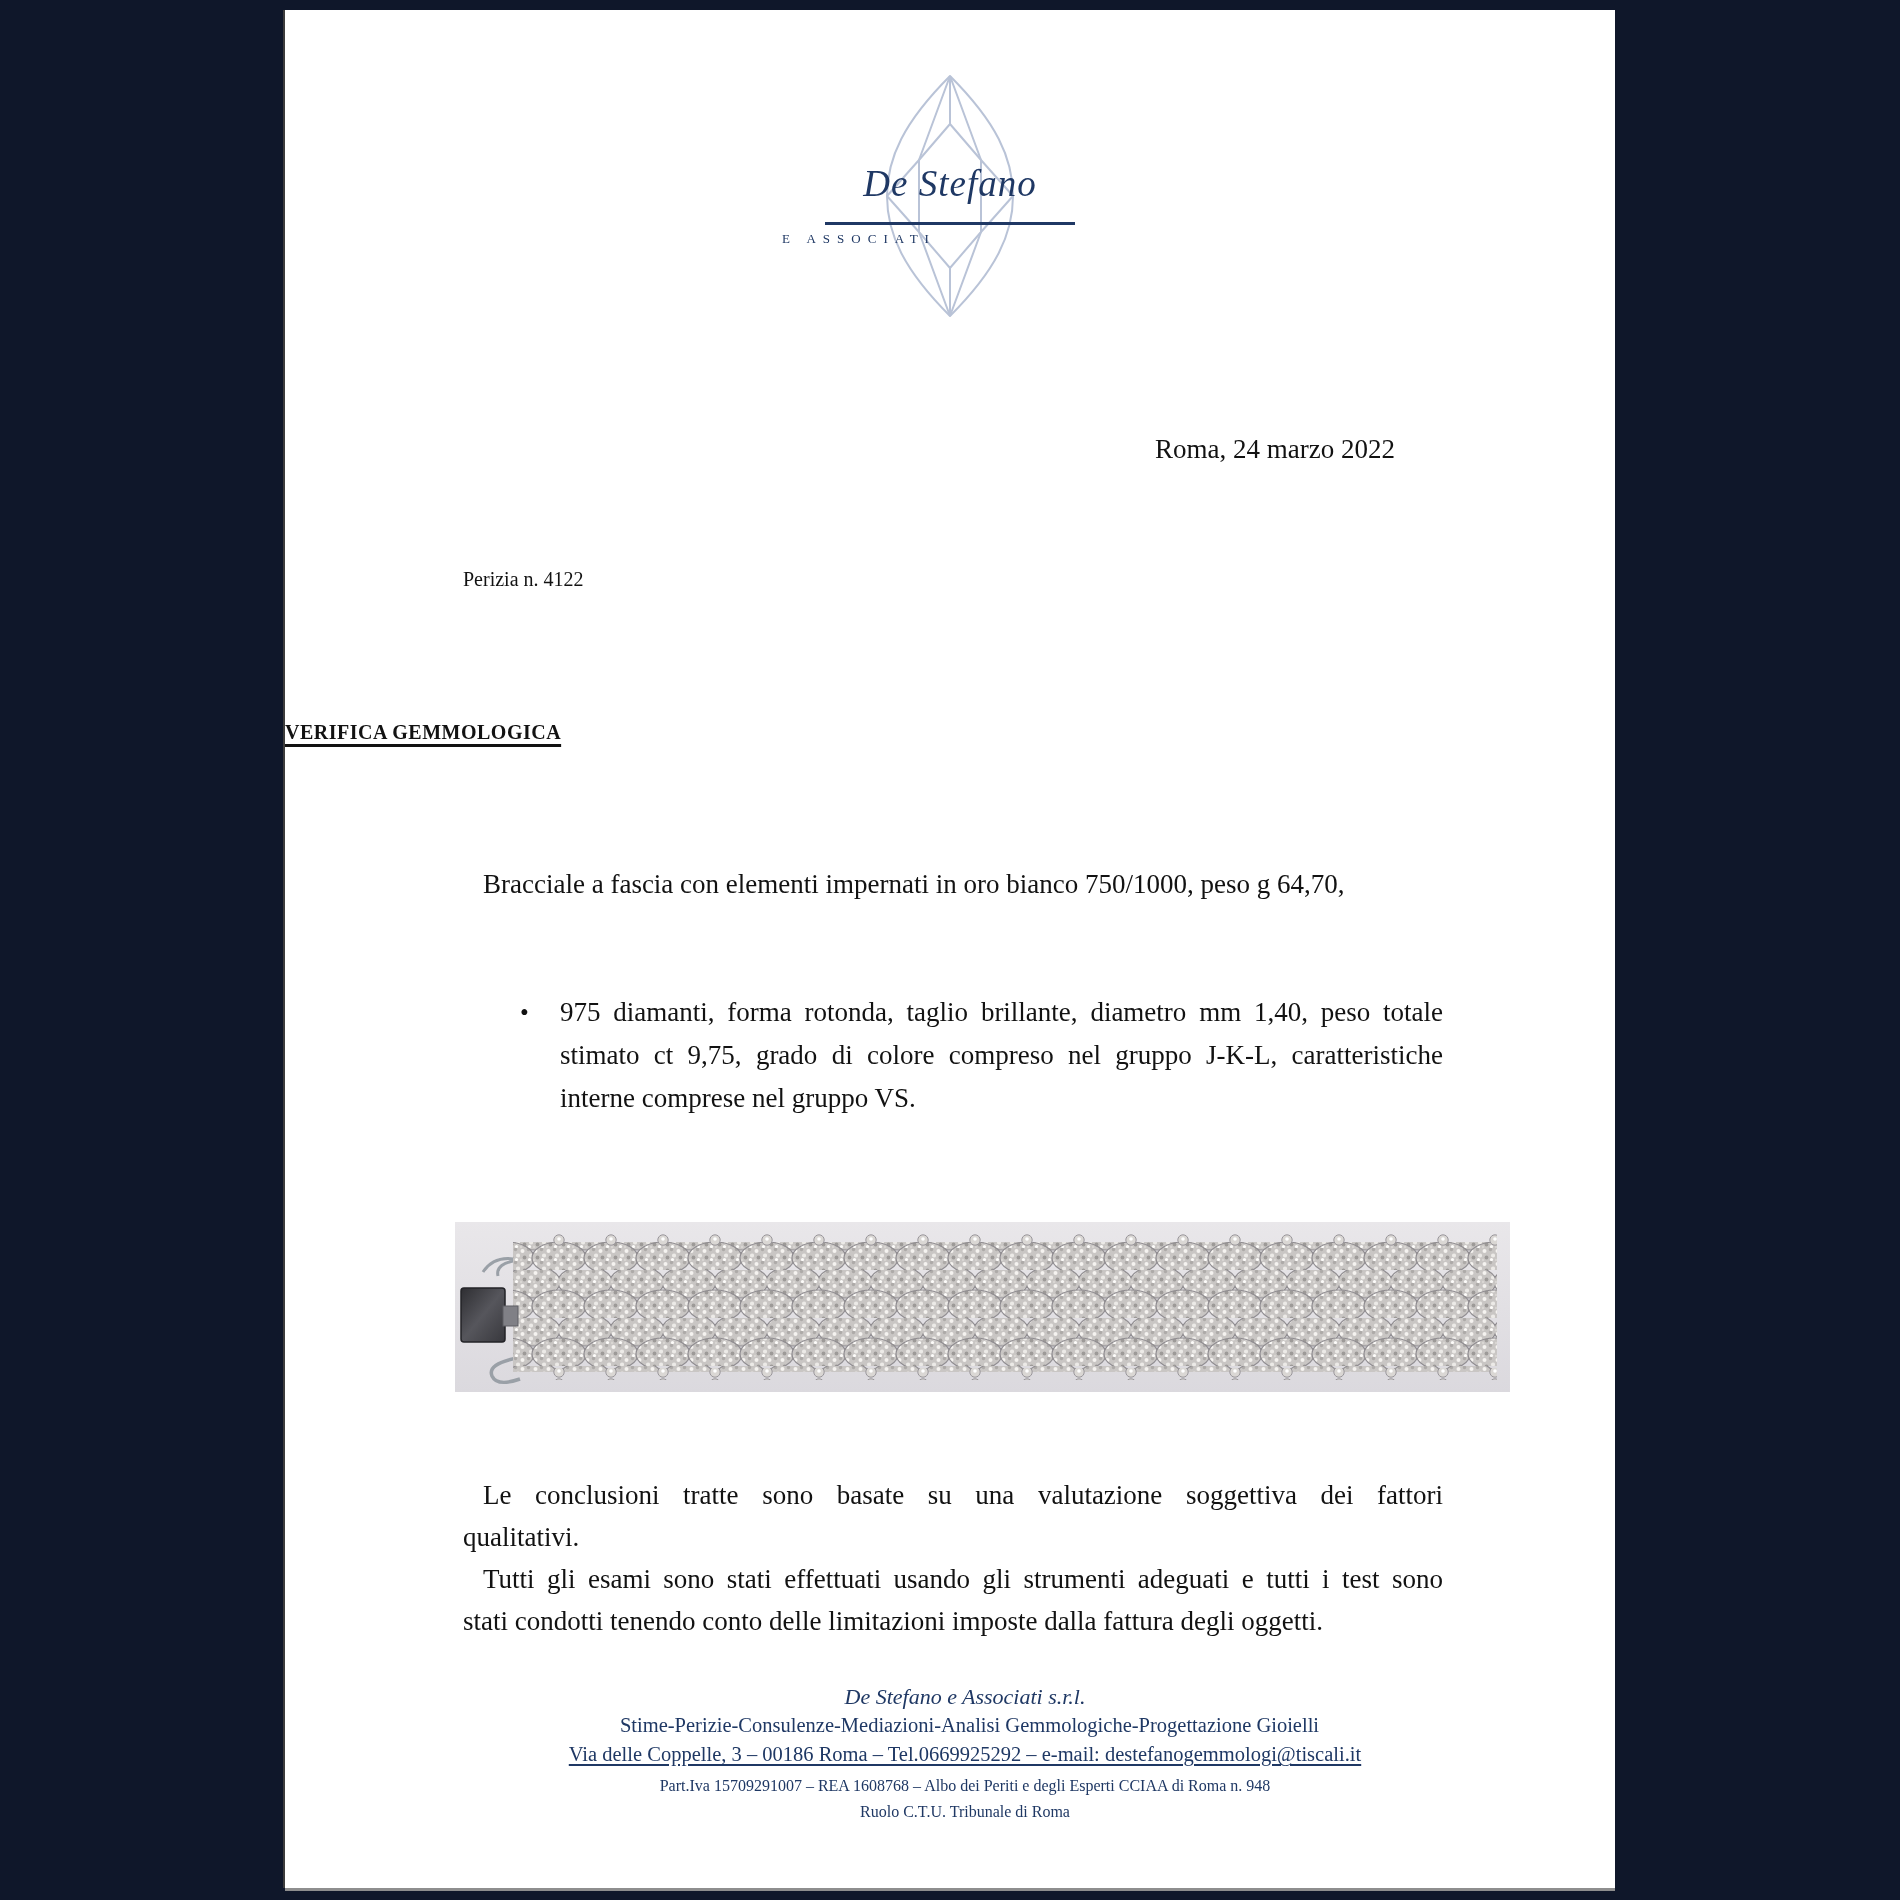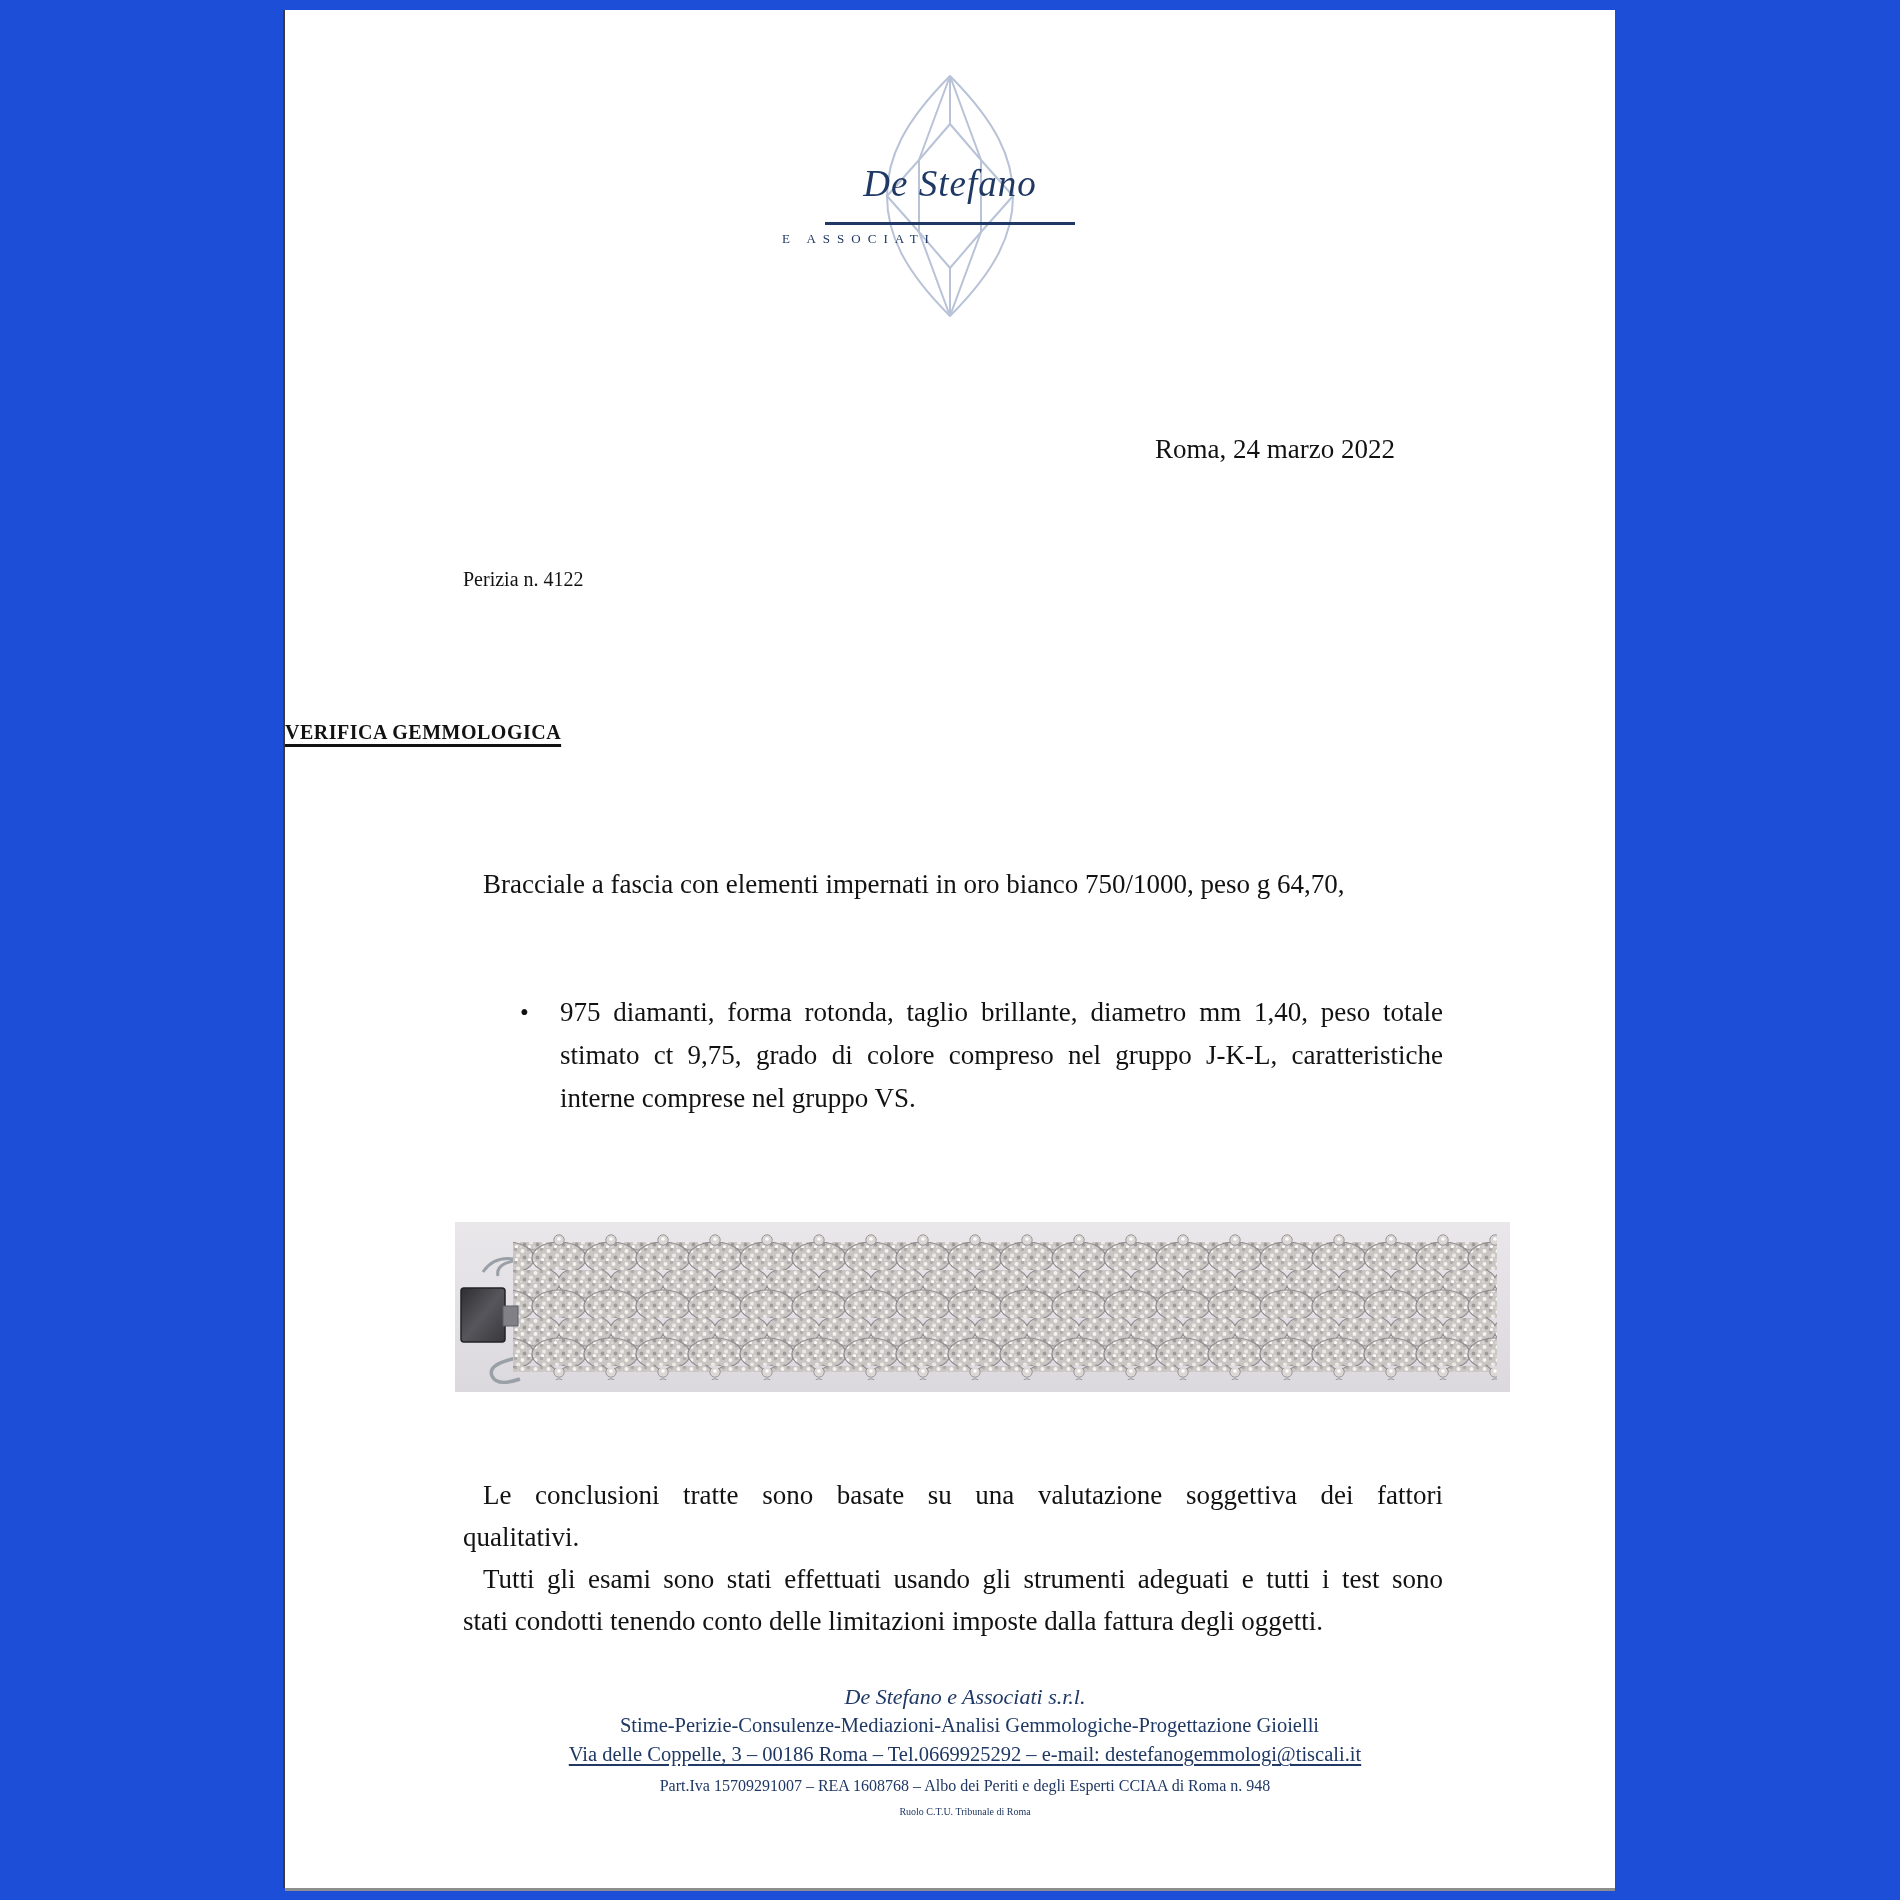--- a/index.html
+++ b/index.html
@@ -1,18 +1,18 @@
 <!DOCTYPE html>
 <html><head>
 <meta charset="utf-8">
 <style>
   html,body { margin:0; padding:0; background:#000; }
   .stage {
     position:relative; width:1900px; height:1900px;
-    background:#1d4ed8; overflow:hidden;
+    background:#0f172a; overflow:hidden;
     font-family:"Liberation Serif","DejaVu Serif",serif;
     color:#121212;
   }
   .paper {
     position:absolute; left:285px; top:10px; width:1330px; height:1878px;
     background:#ffffff;
     box-shadow:-2px 0 0 0 #3c3c3c, 0 3px 0 0 #8e8e8e;
   }
   
   .logo-wrap { position:absolute; left:490px; top:60px; width:350px; height:255px; }
@@ -50,21 +50,21 @@
   .concl1 { top:1464px; line-height:42px; }
   .concl2 { top:1548px; line-height:42px; }
   
   .photo { position:absolute; left:170px; top:1212px; width:1055px; height:170px; margin:0; }
   
   .footer { position:absolute; left:15px; top:1672px; width:100%; text-align:center; color:#1f3864; }
   .f1 { font-style:italic; font-size:22px; line-height:29px; }
   .f2 { font-size:20.5px; line-height:29px;padding-left:9px; }
   .f3 { font-size:20.5px; line-height:29px; text-decoration:underline; text-underline-offset:3px; }
   .f4 { font-size:16px; line-height:27px; margin-top:3px; }
-  .f5 { font-size:10px; line-height:26px; }
+  .f5 { font-size:16px; line-height:26px; }
 </style>
 </head>
 <body>
 
 <div class="stage">
   <div class="paper">
 
     <div class="logo-wrap">
       <svg class="logo-diamond" width="180" height="252" viewBox="0 0 180 252" aria-hidden="true">
         <g fill="none" stroke="#b9c3d7" stroke-width="2" stroke-linejoin="round">

